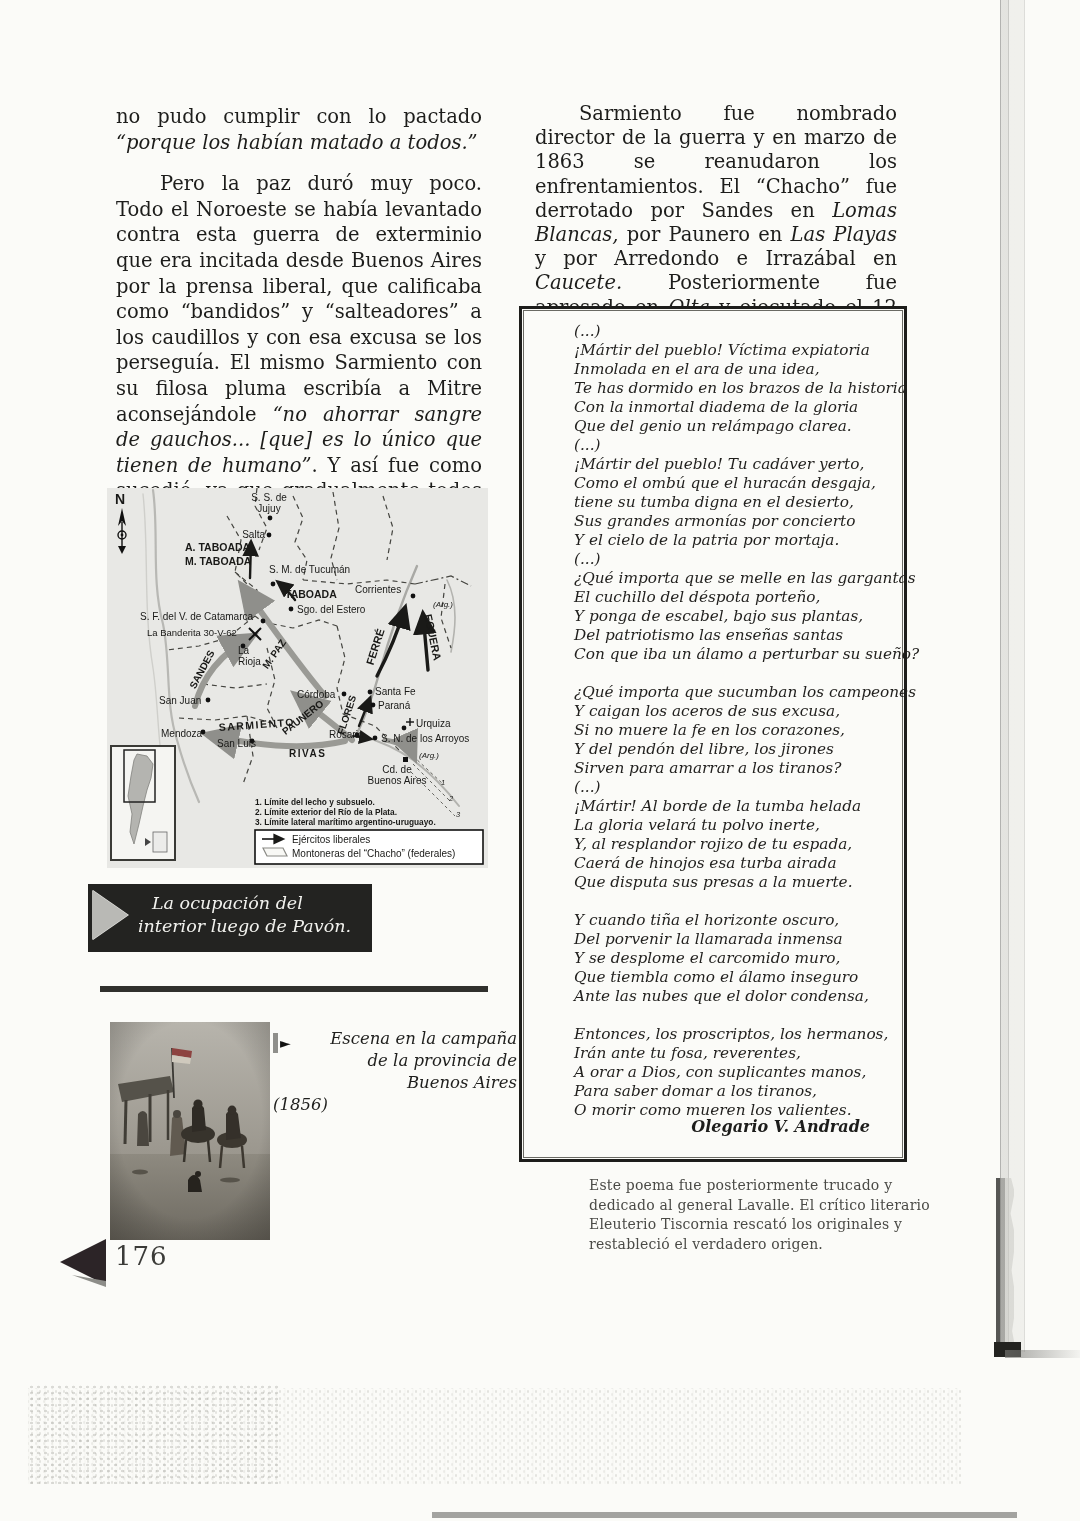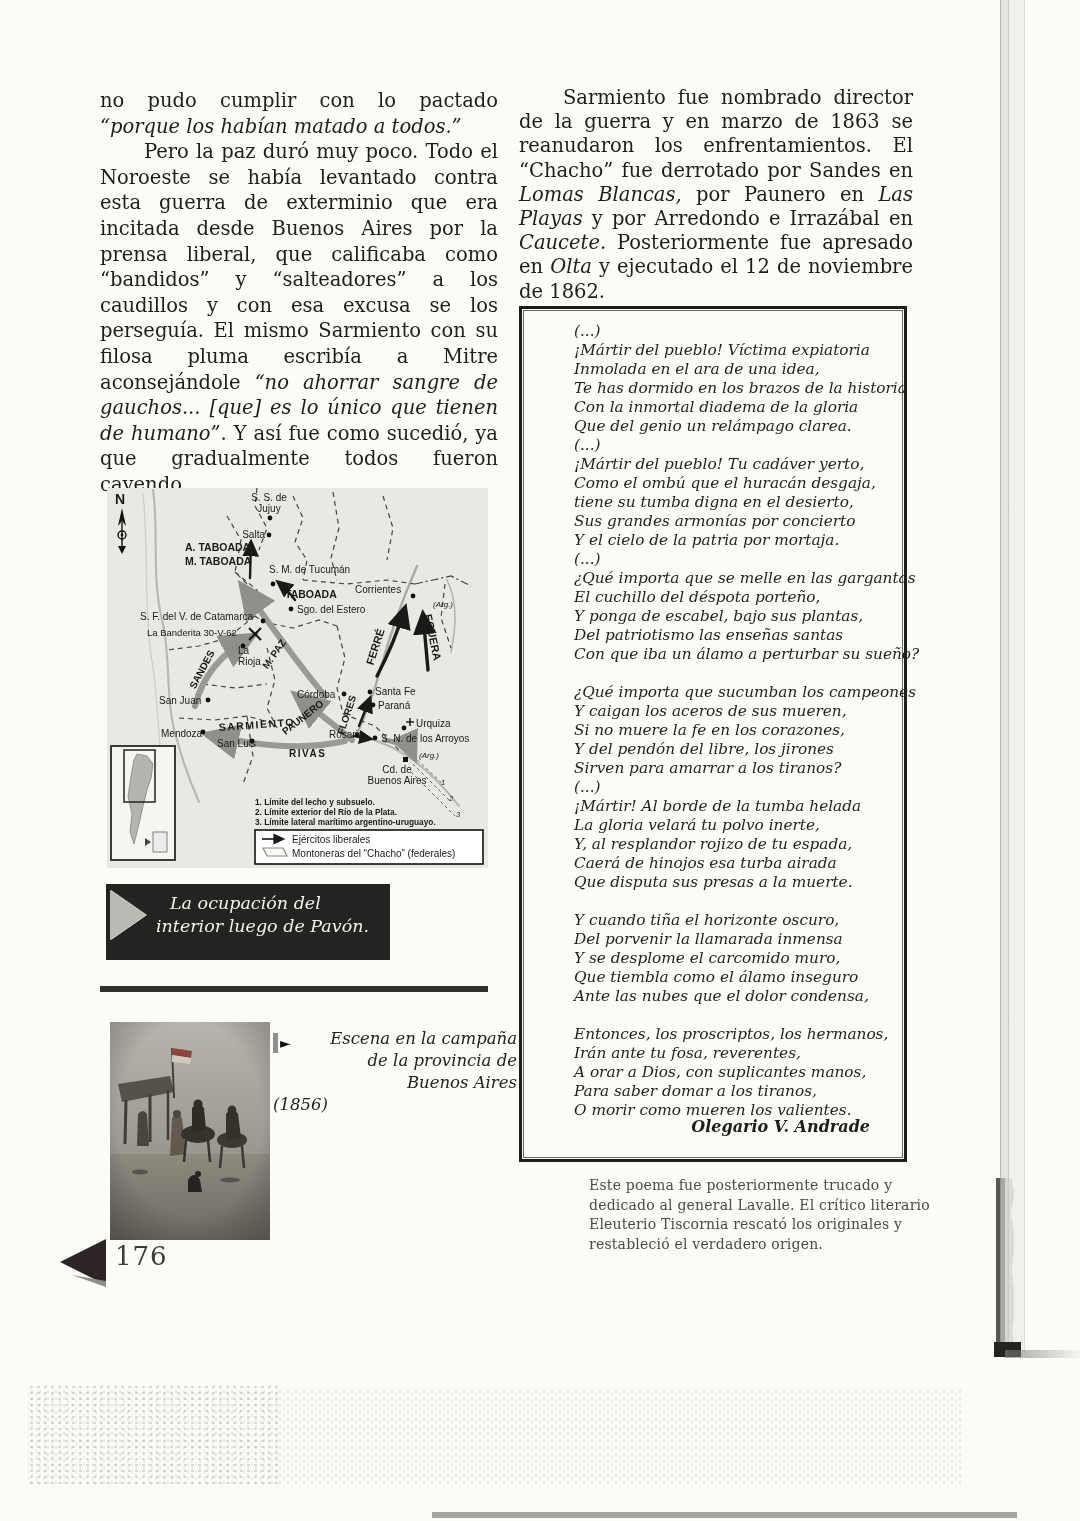--- a/index.html
+++ b/index.html
@@ -5,21 +5,21 @@
   html,body { margin:0; padding:0; background:#dddddad8; }
   .sheet {
     position:relative; width:1080px; height:1521px; margin:0 auto;
     background:#fbfbf8; overflow:hidden;
     font-family:"DejaVu Serif", serif; color:#1d1d1b;
   }
   
   .col { position:absolute; text-align:justify; }
   .col-left  { left:100px; top:88px;  width:398px; font-size:19.5px; line-height:25.6px; }
   .col-right { left:519px; top:86px;  width:394px; font-size:19.5px; line-height:24.2px; }
-  .para { margin:0; }
+  .para { margin:16px; }
   .para.indent { text-indent:44px; }
   .para em { font-style:italic; }
 
   
   .poem-box {
     position:absolute; left:519px; top:306px; width:388px; height:856px;
     box-sizing:border-box; border:3px solid #1d1d1b; background:#fbfbf8;
     box-shadow: inset 0 0 0 1px #fbfbf8, inset 0 0 0 2px #6a6a64;
   }
   .poem { position:absolute; left:52px; top:13px; right:10px; font-style:italic; font-size:15.3px; line-height:19px; color:#201f1d; }
@@ -27,21 +27,21 @@
   .poem-sig { position:absolute; right:34px; bottom:23px; font-style:italic; font-weight:bold; font-size:16px; }
 
   
   .poem-note { position:absolute; left:545px; top:1176px; width:362px; font-size:14px; line-height:19.6px; color:#4a4a46; letter-spacing:.2px;margin-left:44px; }
 
   
   .map { position:absolute; left:107px; top:488px; width:381px; height:380px; }
   .map svg text { font-family:"Liberation Sans","DejaVu Sans",sans-serif; fill:#191917; }
 
   
-  .map-caption { position:absolute; left:106px; top:884px; width:284px; height:76px; background:#232321; }
+  .map-caption { position:absolute; left:88px; top:884px; width:284px; height:68px; background:#232321; }
   .map-caption .tri { position:absolute; left:4px; top:6px; width:0; height:0;
     border-top:25px solid transparent; border-bottom:25px solid transparent; border-left:36px solid #b9b9b5;
     filter: drop-shadow(1px 0 0 #e7e7e3); }
   .map-caption .txt { position:absolute; left:50px; top:8px; width:218px; font-style:italic; font-size:17.5px; line-height:23px; color:#f2f2ee; text-indent:14px; }
 
   
   .rule { position:absolute; left:100px; top:986px; width:388px; height:6px; background:#30302d; }
   .painting { position:absolute; left:110px; top:1022px; width:160px; height:218px; }
   .photo-caption { position:absolute; left:273px; top:1028px; width:244px; font-style:italic; font-size:16.5px; line-height:22px; color:#1e1e1c; }
   .photo-caption .cap-text { display:block; padding-left:32px;text-align:right; }
@@ -109,21 +109,21 @@
         <div class="pline">Sus grandes armonías por concierto</div>
         <div class="pline">Y el cielo de la patria por mortaja.</div>
         <div class="pline">(...)</div>
         <div class="pline">¿Qué importa que se melle en las gargantas</div>
         <div class="pline">El cuchillo del déspota porteño,</div>
         <div class="pline">Y ponga de escabel, bajo sus plantas,</div>
         <div class="pline">Del patriotismo las enseñas santas</div>
         <div class="pline">Con que iba un álamo a perturbar su sueño?</div>
         <div class="pline blank"></div>
         <div class="pline">¿Qué importa que sucumban los campeones</div>
-        <div class="pline">Y caigan los aceros de sus mueren,</div>
+        <div class="pline">Y caigan los aceros de sus excusa,</div>
         <div class="pline">Si no muere la fe en los corazones,</div>
         <div class="pline">Y del pendón del libre, los jirones</div>
         <div class="pline">Sirven para amarrar a los tiranos?</div>
         <div class="pline">(...)</div>
         <div class="pline">¡Mártir! Al borde de la tumba helada</div>
         <div class="pline">La gloria velará tu polvo inerte,</div>
         <div class="pline">Y, al resplandor rojizo de tu espada,</div>
         <div class="pline">Caerá de hinojos esa turba airada</div>
         <div class="pline">Que disputa sus presas a la muerte.</div>
         <div class="pline blank"></div>

